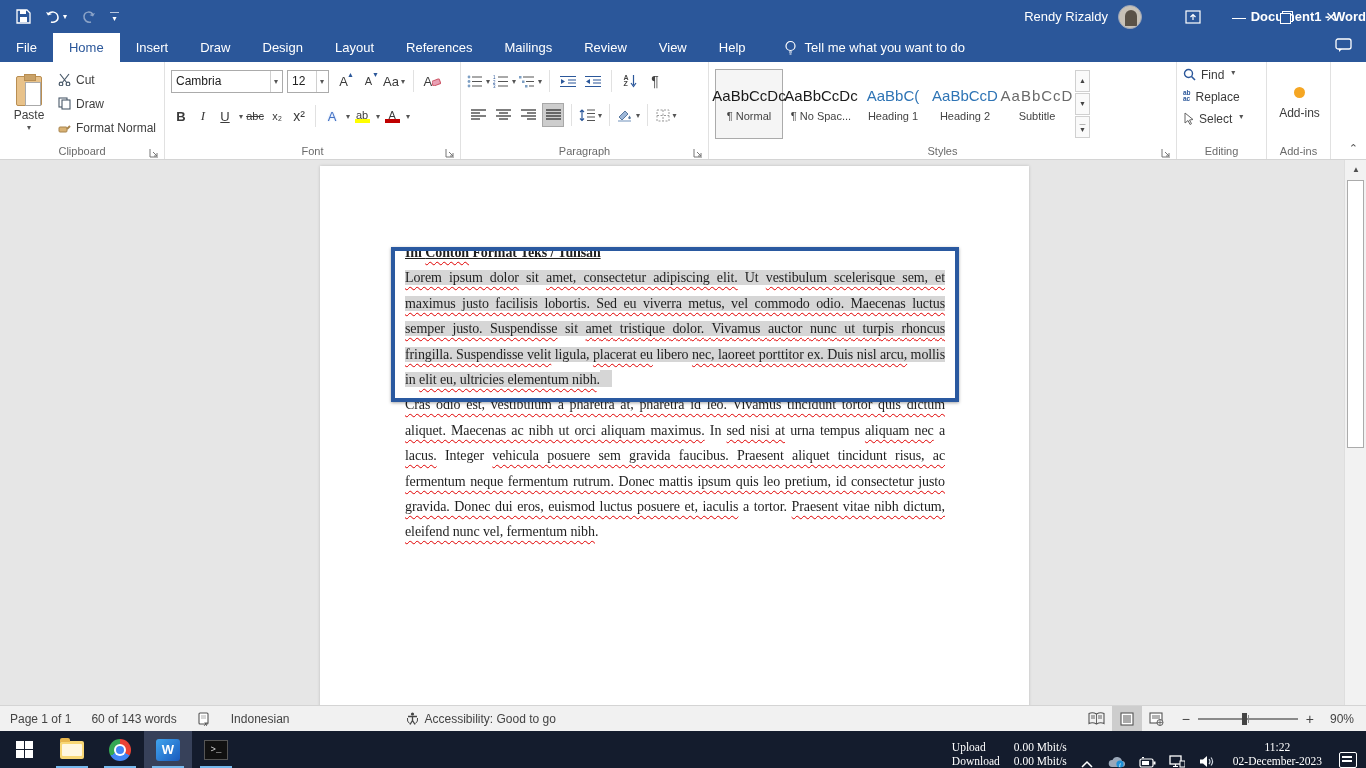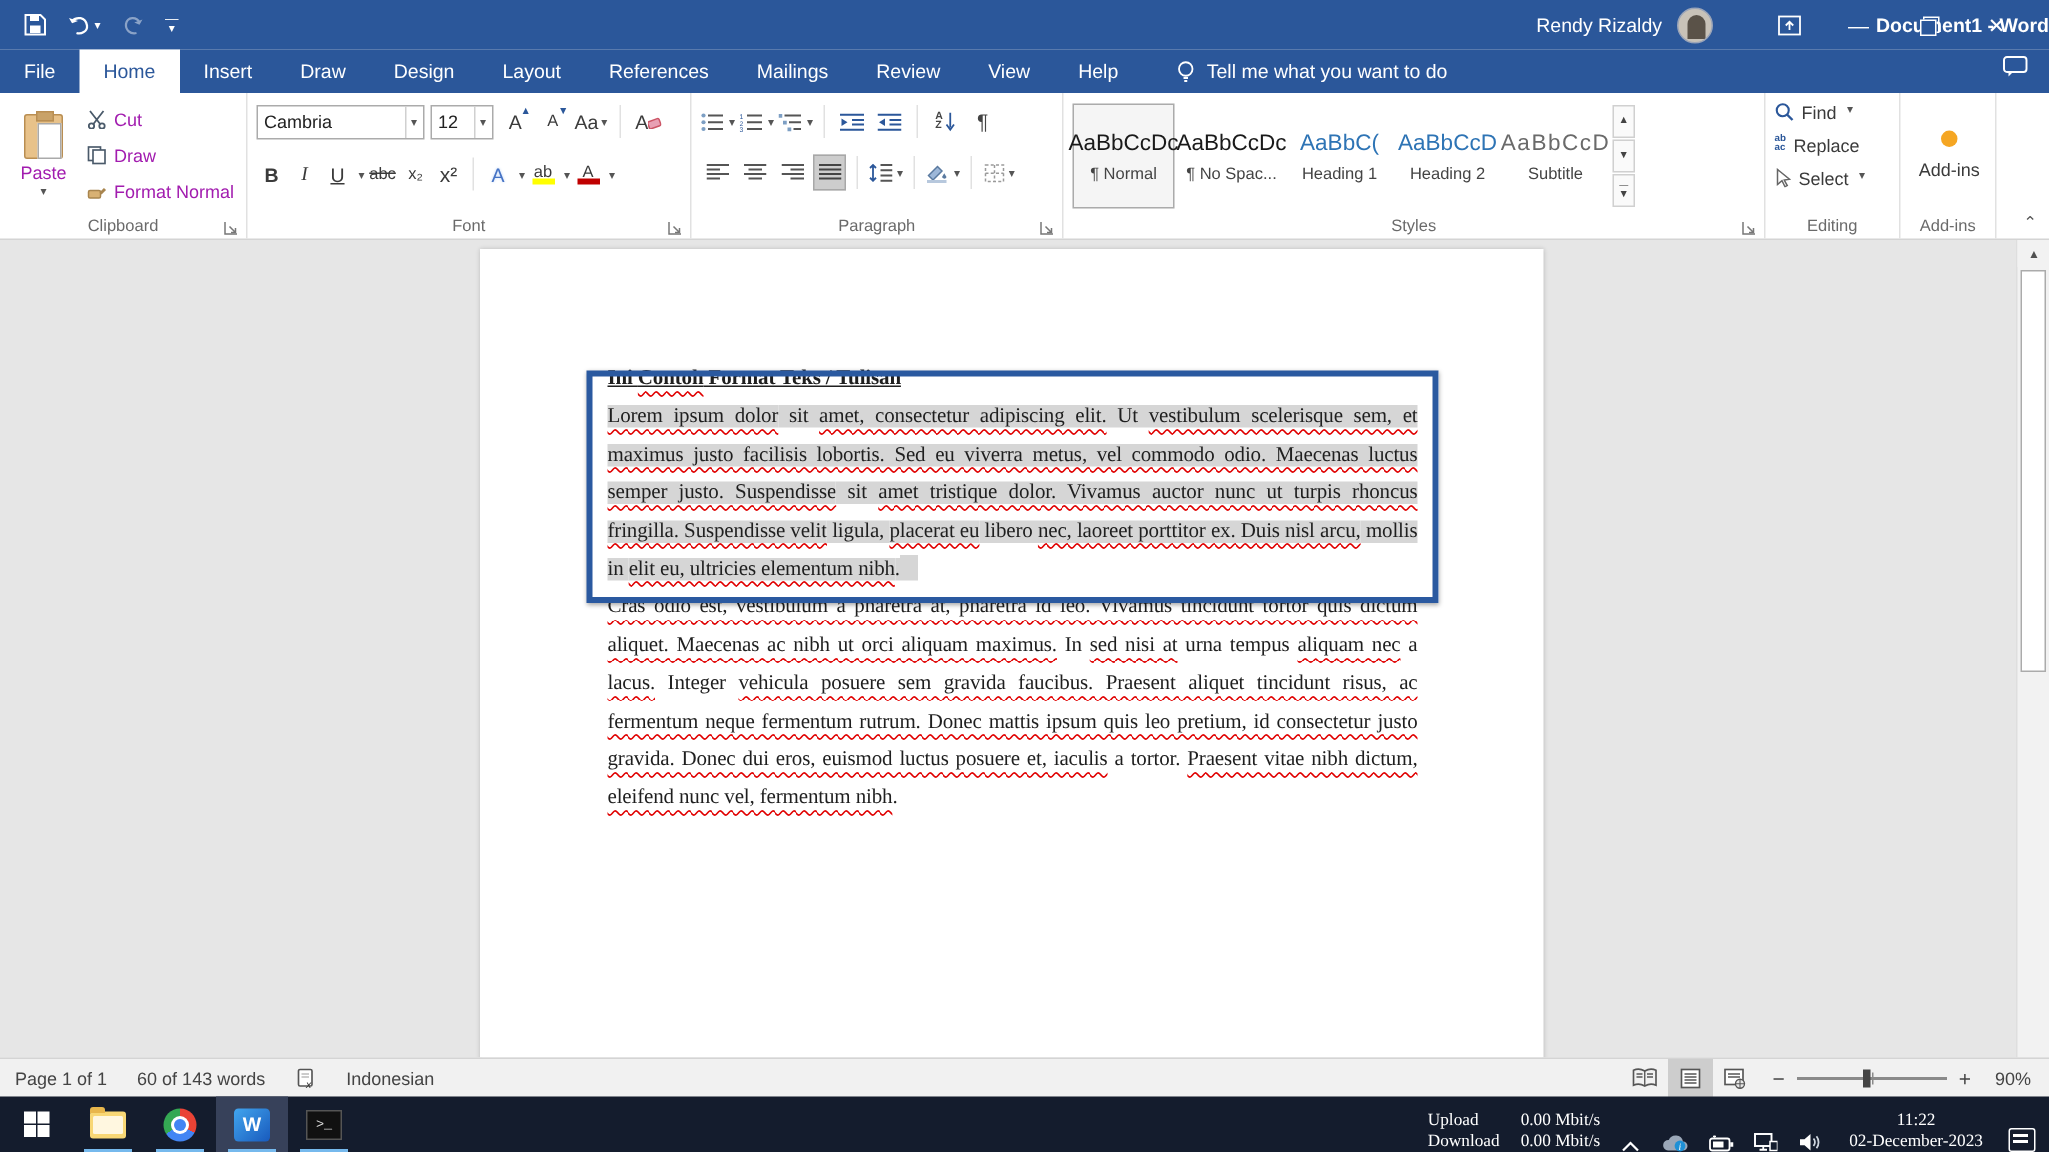--- a/index.html
+++ b/index.html
@@ -28,21 +28,21 @@
   .tab { height:29px; padding:0 16px; display:flex; align-items:center; color:#fff; font-size:13px; cursor:default; }
   .tab.active { background:#fff; color:#2b579a; }
   .tellme { display:flex; align-items:center; gap:8px; color:#fff; font-size:13px; margin-left:22px; height:29px; }
   .comment-btn { position:absolute; right:14px; bottom:5px; }
 
   
   .ribbon { position:absolute; left:0; top:62px; width:1366px; height:98px; background:#fff; border-bottom:1px solid #d4d4d4; display:flex; }
   .rgroup { position:relative; height:97px; border-right:1px solid #e1e1e1; padding:4px 4px 18px 6px; }
   .glabel { position:absolute; bottom:2px; left:0; right:0; text-align:center; font-size:11px; color:#6a6a6a; }
   .launcher { position:absolute; right:3px; bottom:3px; width:12px; height:12px; }
-  .ribbon .txt { color:#a21caf; font-size:12px; }
+  .ribbon .txt { color:#404040; font-size:12px; }
 
   .g-clip { width:165px; display:flex; }
   .paste-big { width:46px; display:flex; flex-direction:column; align-items:center; justify-content:center; gap:2px; height:76px; }
   .clipboard-ico { position:relative; width:26px; height:30px; background:#e8c28a; border:1px solid #b98e52; border-radius:2px; }
   .clipboard-ico::before { content:""; position:absolute; left:7px; top:-3px; width:10px; height:5px; background:#c9a268; border:1px solid #b98e52; }
   .clipboard-ico::after { content:""; position:absolute; left:8px; top:5px; width:14px; height:22px; background:#fff; border:1px solid #aaa; }
   .clip-small { display:flex; flex-direction:column; justify-content:center; gap:6px; padding-left:6px; }
   .crow { display:flex; align-items:center; gap:5px; height:18px; }
 
   .g-font { width:296px; }
@@ -512,20 +512,29 @@
     <span class="sb-item">Page 1 of 1</span>
     <span class="sb-item">60 of 143 words</span>
     <span class="sb-item">
       <svg width="14" height="14" viewBox="0 0 14 14">
           <rect x="2" y="1" width="9" height="11" rx="1" fill="#fff" stroke="#555" stroke-width="1.1"></rect>
           <path d="M4 4 h5 M4 6 h5" stroke="#999" stroke-width="0.8"></path>
           <text x="7" y="13.5" font-size="7" fill="#333" font-style="italic">x</text>
         </svg>
     </span>
     <span class="sb-item">Indonesian</span>
+    <span class="sb-item" style="margin-left:95px">
+      <svg width="15" height="15" viewBox="0 0 15 15">
+          <circle cx="7.5" cy="3" r="1.6" fill="#444"></circle>
+          <path d="M3 5.5 h9 M7.5 5.5 v4 M7.5 9.5 l-2.5 4 M7.5 9.5 l2.5 4" stroke="#444" stroke-width="1.3" fill="none"></path>
+          <path d="M12.5 7 a5.5 5.5 0 0 1 -2 5.5" stroke="#444" stroke-width="1" fill="none"></path>
+          <path d="M2.5 7 a5.5 5.5 0 0 0 2 5.5" stroke="#444" stroke-width="1" fill="none"></path>
+        </svg>
+      <span>Accessibility: Good to go</span>
+    </span>
     <span class="sb-right">
       <span class="viewbtn">
         <svg width="17" height="13" viewBox="0 0 17 13">
             <path d="M8.5 2 C6 0.5 3 0.5 1 1.5 V11.5 C3 10.5 6 10.5 8.5 12 C11 10.5 14 10.5 16 11.5 V1.5 C14 0.5 11 0.5 8.5 2 Z" fill="none" stroke="#555" stroke-width="1.1"></path>
             <path d="M8.5 2 v10 M3 4 h4 M3 6 h4 M10 4 h4 M10 6 h4" stroke="#555" stroke-width="0.9"></path>
           </svg>
       </span>
       <span class="viewbtn active">
         <svg width="14" height="14" viewBox="0 0 14 14">
             <rect x="1" y="1" width="12" height="12" fill="#fff" stroke="#555" stroke-width="1.1"></rect>

